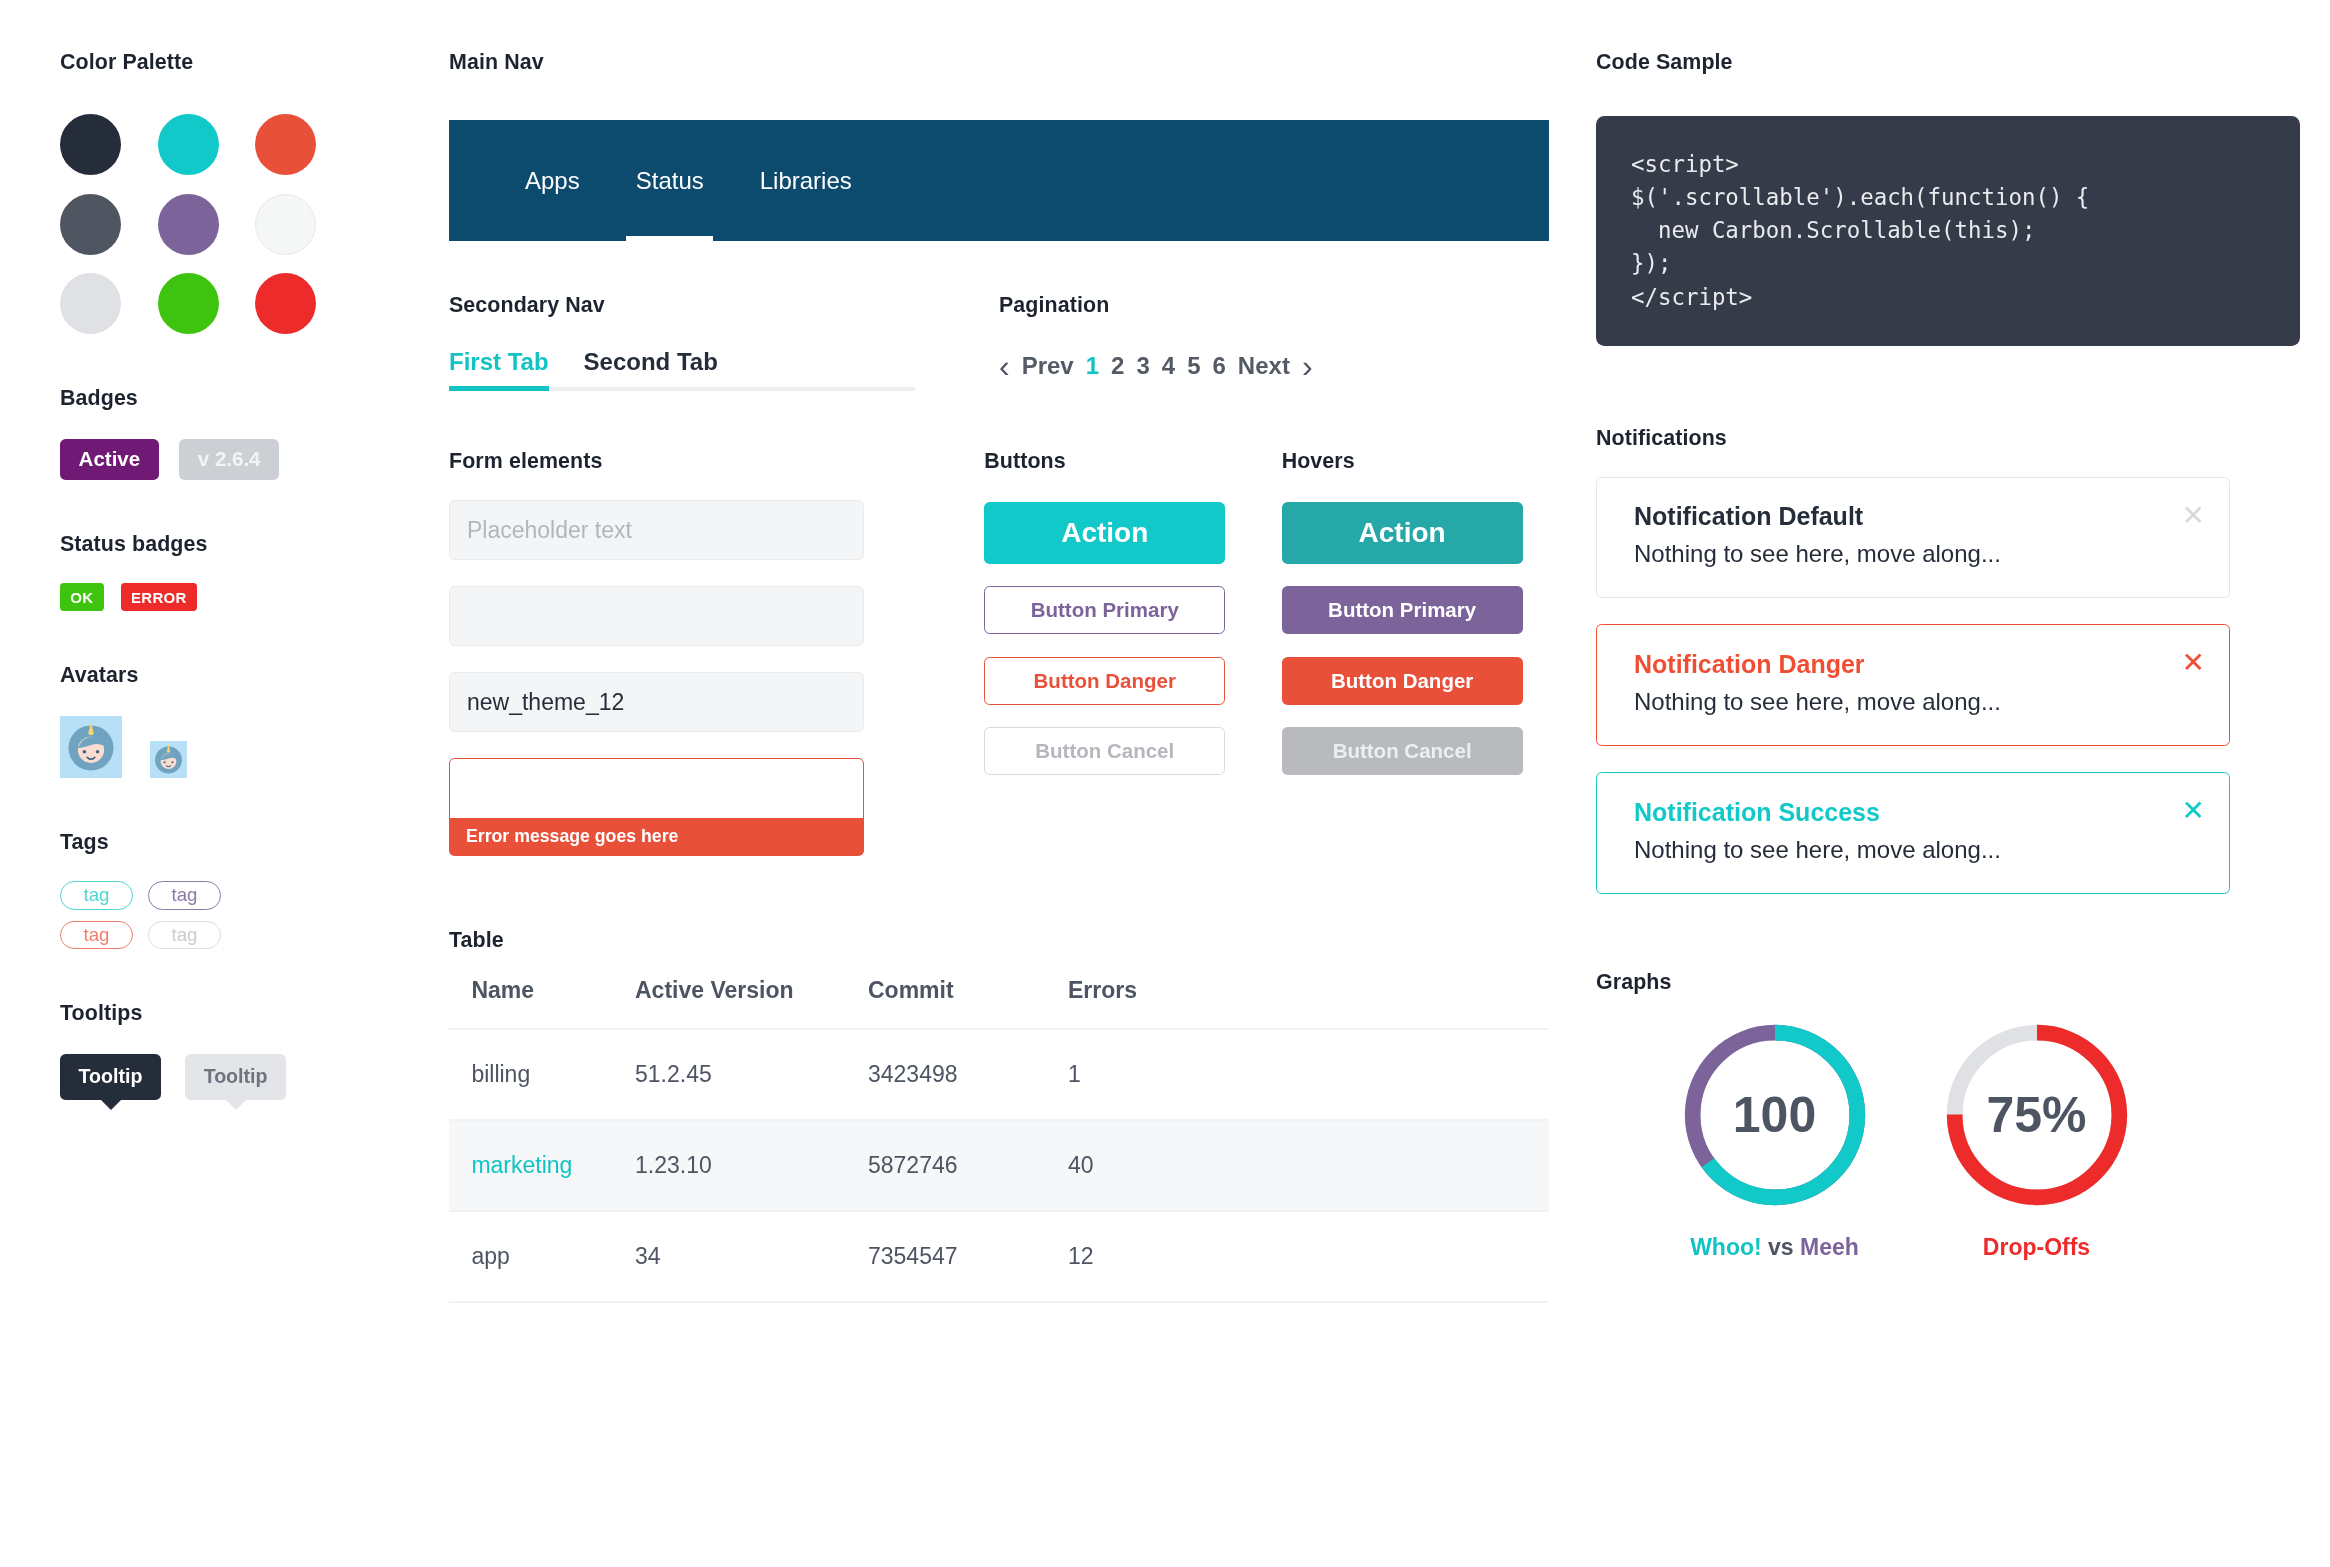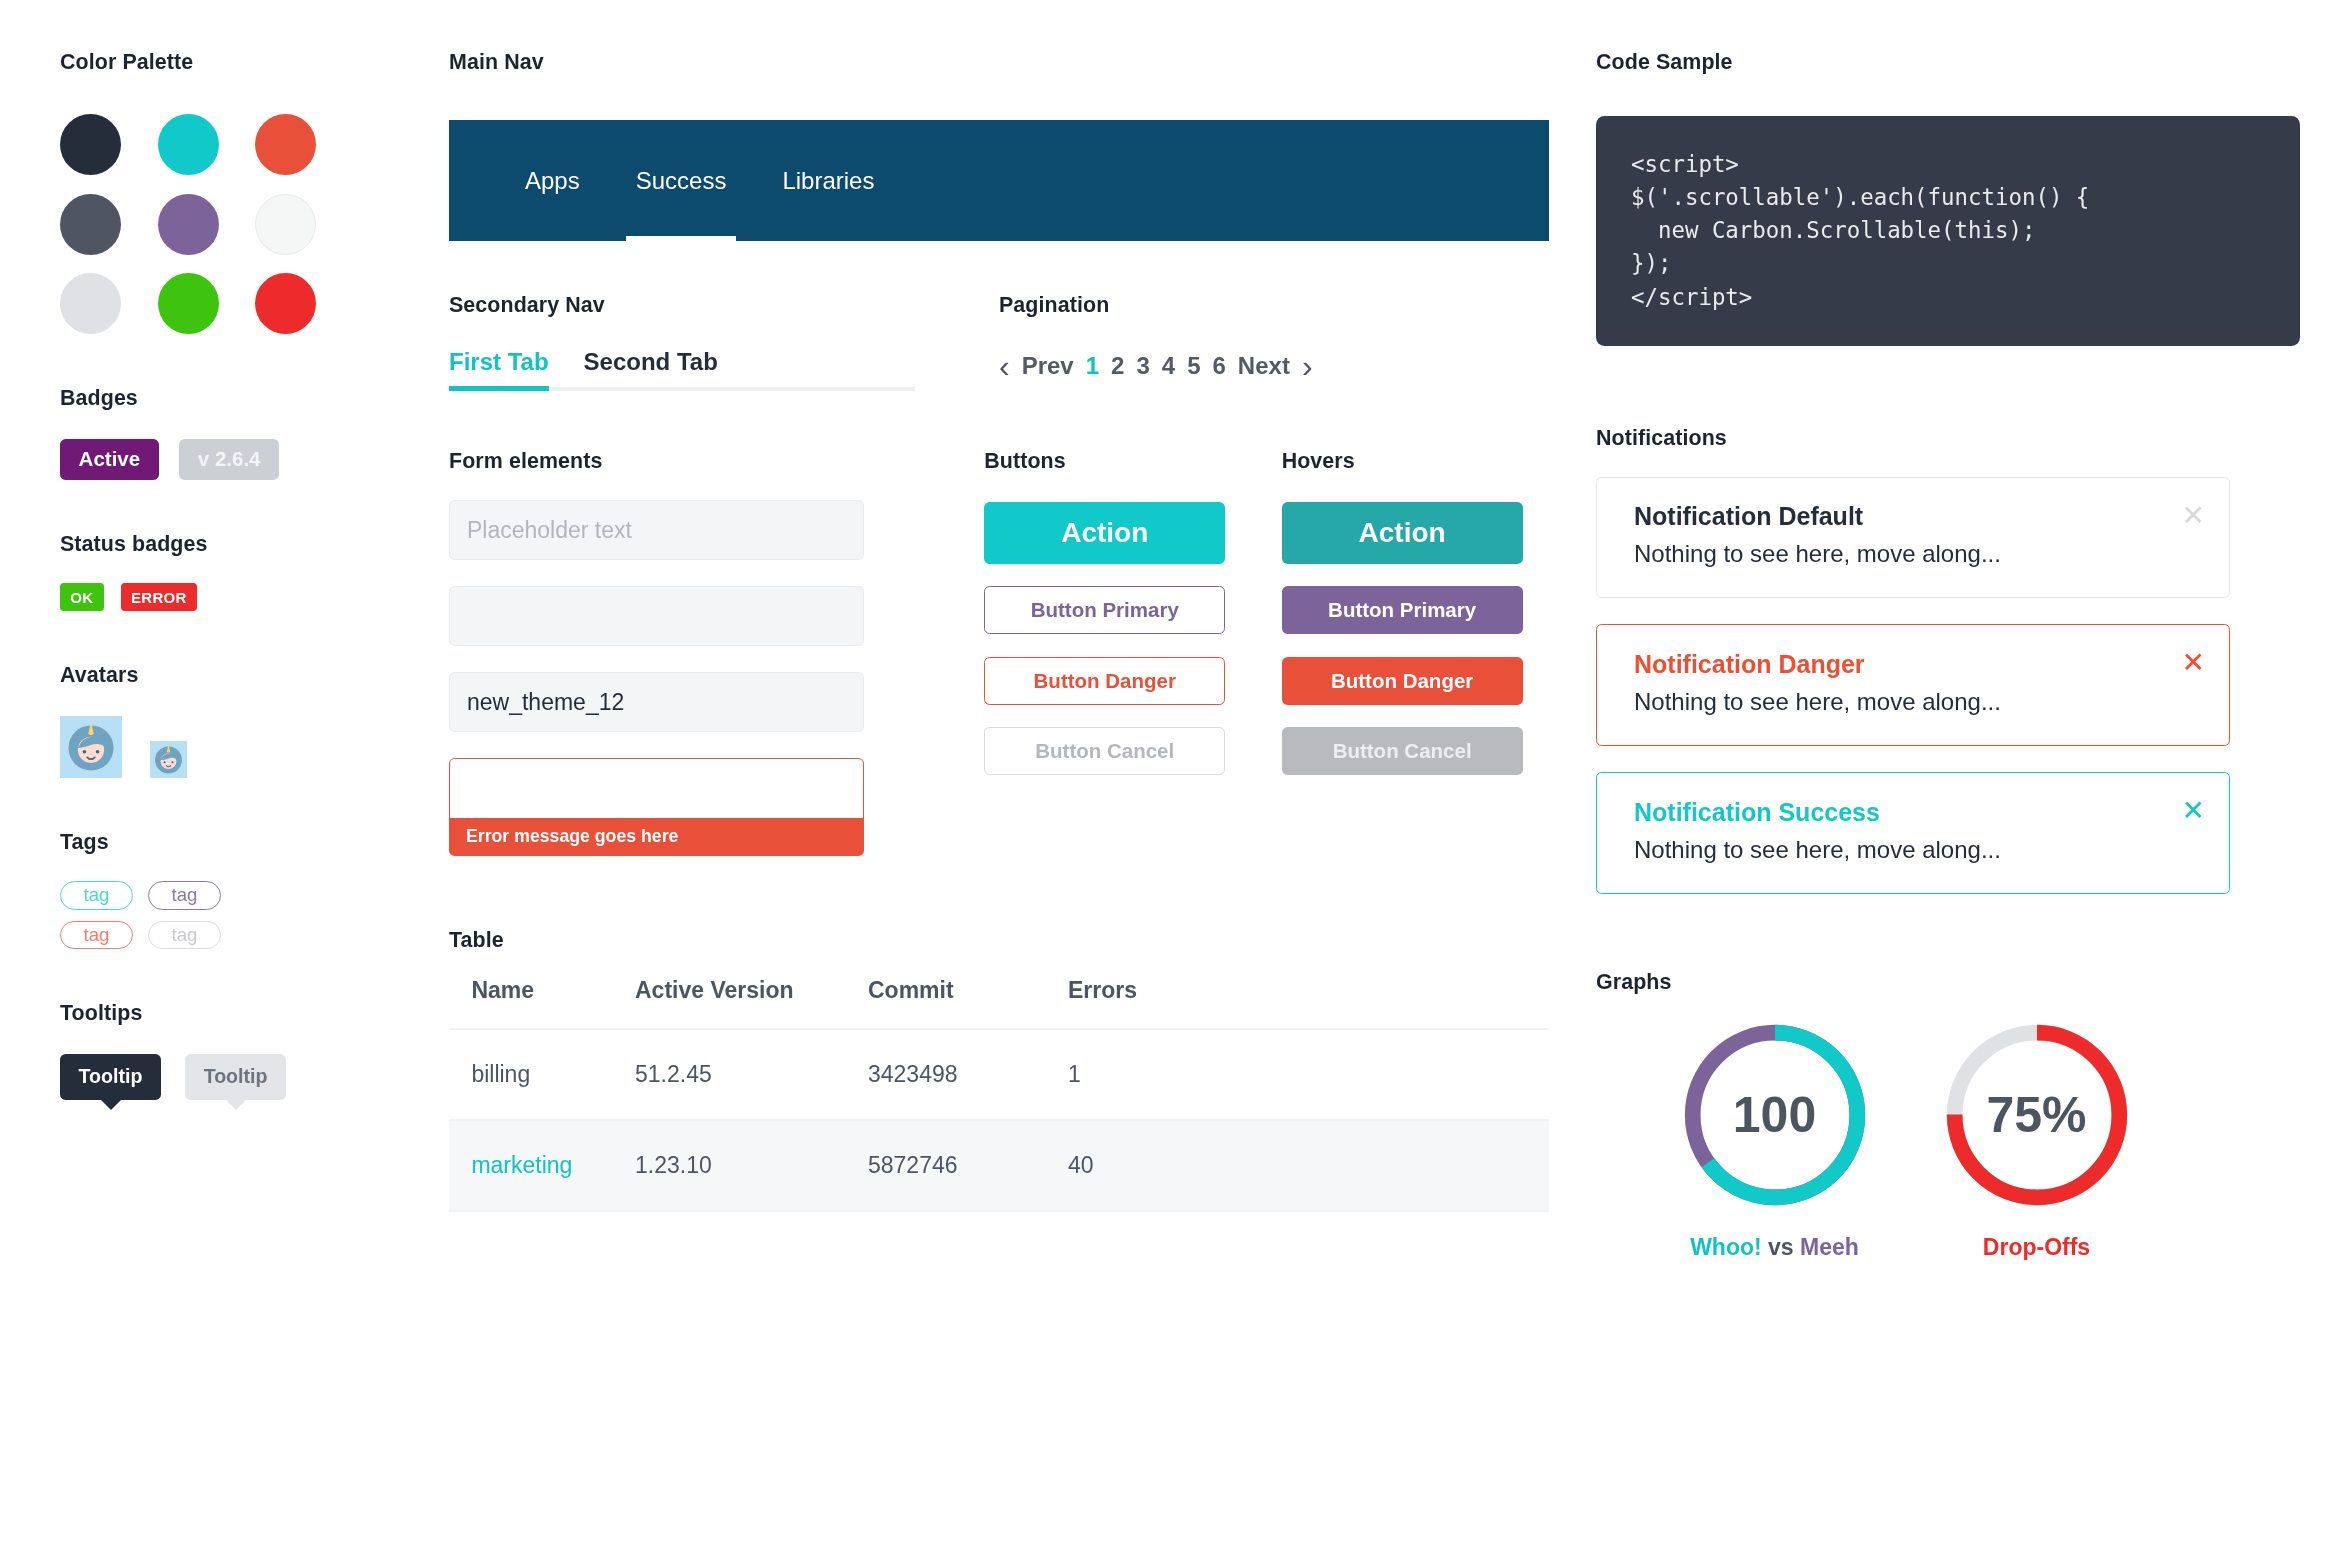--- a/index.html
+++ b/index.html
@@ -293,21 +293,21 @@
         <span class="tooltip light">Tooltip</span>
       </div>
     </div>
   </div>
 
   <div class="col-center">
 
     <div class="sec-title">Main Nav</div>
     <div class="mainnav">
       <div class="mainnav-item">Apps</div>
-      <div class="mainnav-item active">Success</div>
+      <div class="mainnav-item active">Status</div>
       <div class="mainnav-item">Libraries</div>
     </div>
 
     <div class="row2">
       <div class="subnav-col">
         <div class="sec-title">Secondary Nav</div>
         <div class="subnav-tabs">
           <div class="subnav-tab active">First Tab</div>
           <div class="subnav-tab">Second Tab</div>
         </div>
@@ -375,20 +375,26 @@
             <td class="c2">51.2.45</td>
             <td class="c3">3423498</td>
             <td>1</td>
           </tr>
           <tr class="alt">
             <td class="c1 link">marketing</td>
             <td class="c2">1.23.10</td>
             <td class="c3">5872746</td>
             <td>40</td>
           </tr>
+          <tr>
+            <td class="c1">app</td>
+            <td class="c2">34</td>
+            <td class="c3">7354547</td>
+            <td>12</td>
+          </tr>
         </tbody>
       </table>
     </div>
   </div>
 
   <div class="col-right">
 
     <div class="sec-title">Code Sample</div>
     <pre class="code-box">&lt;script&gt;
 $('.scrollable').each(function() {

